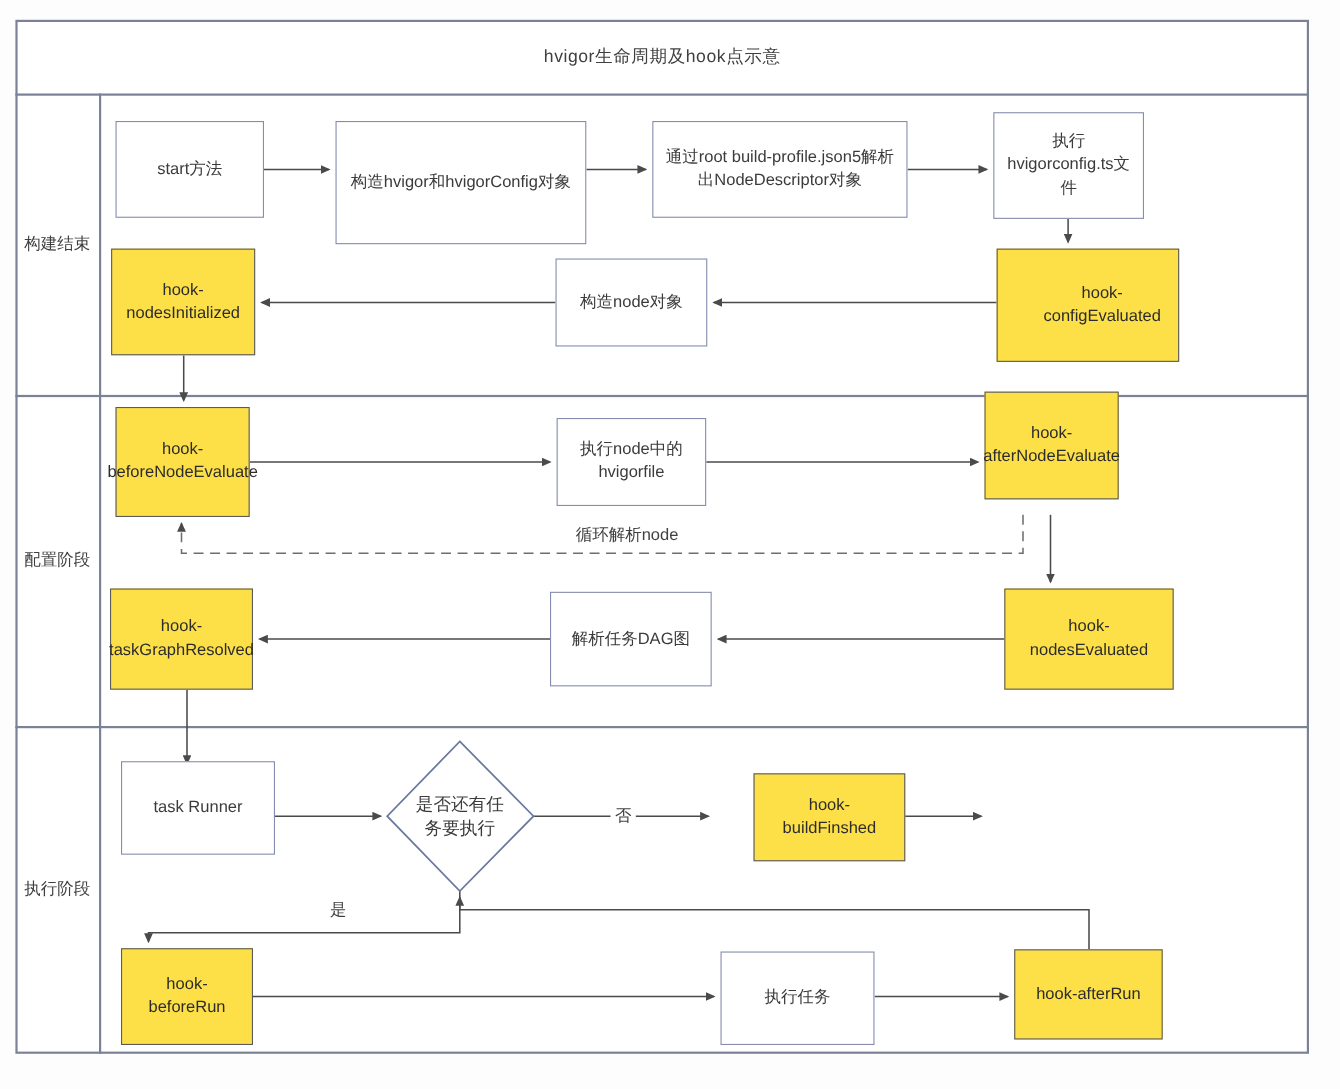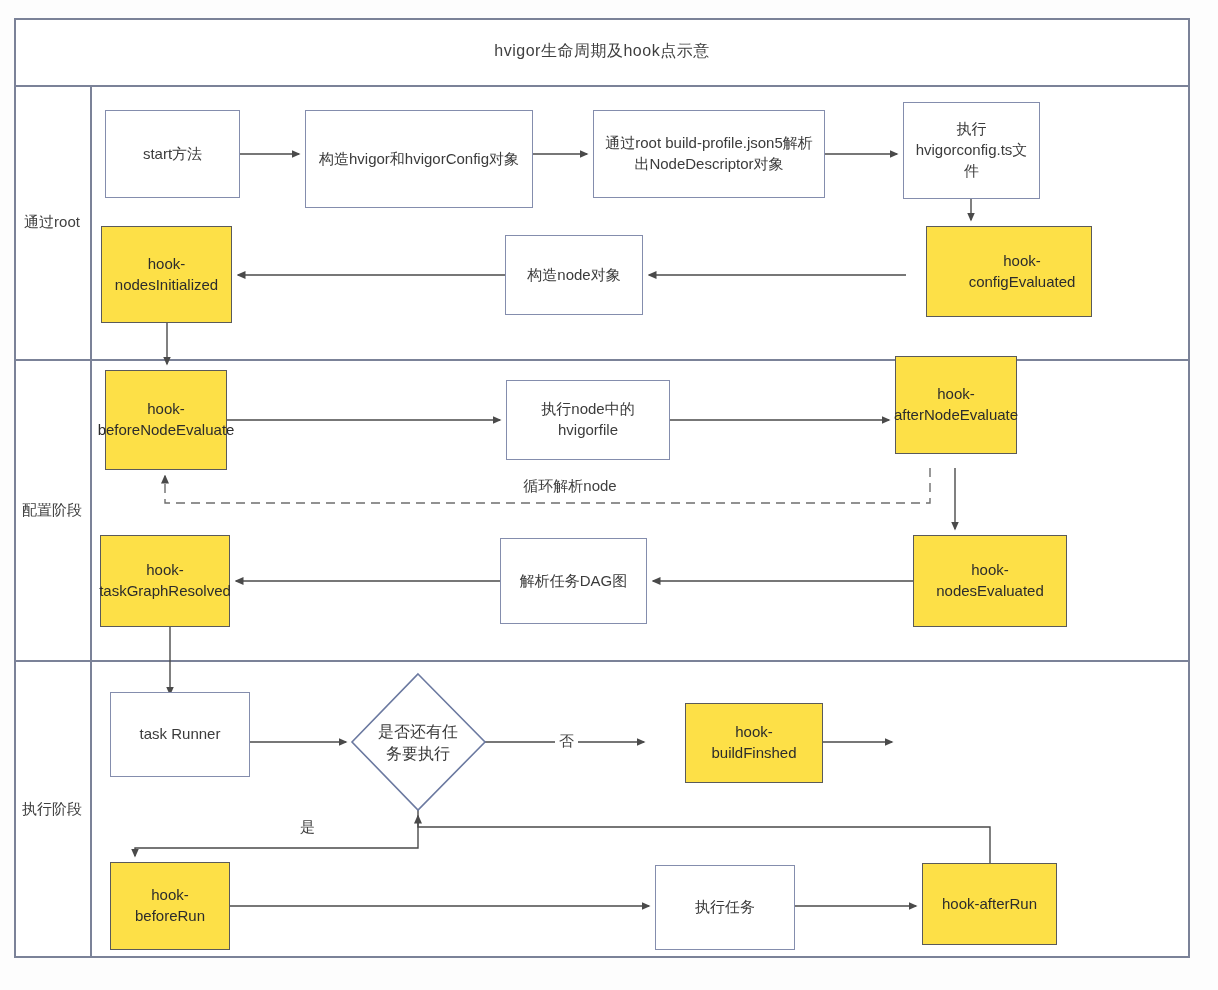--- a/index.html
+++ b/index.html
@@ -59,21 +59,21 @@
 
   <div class="frame"></div>
 
   <div class="gridline" style="left:14px;top:85px;width:1176px;height:1.5px;"></div>
   <div class="gridline" style="left:90px;top:85px;width:1.5px;height:873px;"></div>
   <div class="gridline" style="left:14px;top:359px;width:1176px;height:1.5px;"></div>
   <div class="gridline" style="left:14px;top:660px;width:1176px;height:1.5px;"></div>
 
   <div class="title">hvigor生命周期及hook点示意</div>
 
-  <div class="stage-label" style="top:85px;height:274px;">通过root</div>
+  <div class="stage-label" style="top:85px;height:274px;">构建结束</div>
   <div class="stage-label" style="top:360px;height:300px;">配置阶段</div>
   <div class="stage-label" style="top:661px;height:297px;">执行阶段</div>
 
   <svg class="wires" width="1218" height="990">
     <defs>
       <marker id="arr" markerWidth="9" markerHeight="8" refX="7.5" refY="4" orient="auto" markerUnits="userSpaceOnUse">
         <path d="M0,0 L9,4 L0,8 z" fill="#4a4a4a"></path>
       </marker>
     </defs>
     <g stroke="#4a4a4a" stroke-width="1.4" fill="none">
@@ -96,29 +96,29 @@
       <path d="M788,742 H892" marker-end="url(#arr)"></path>
       <path d="M418,810 V848 H135 V856" marker-end="url(#arr)"></path>
       <path d="M230,906 H649" marker-end="url(#arr)"></path>
       <path d="M795,906 H916" marker-end="url(#arr)"></path>
       <path d="M990,863 V827 H418 V816" marker-end="url(#arr)"></path>
     </g>
     <polygon points="418,674 485,742 418,810 352,742" fill="#ffffff" stroke="#6b79a0" stroke-width="1.6"></polygon>
   </svg>
 
   <div class="node" style="left:105px;top:110px;width:135px;height:88px;">start方法</div>
-  <div class="node" style="left:305px;top:110px;width:228px;height:98px;">构造hvigor和hvigorConfig对象</div>
+  <div class="node" style="left:305px;top:110px;width:228px;height:112px;">构造hvigor和hvigorConfig对象</div>
   <div class="node" style="left:593px;top:110px;width:232px;height:88px;">通过root build-profile.json5解析出NodeDescriptor对象</div>
   <div class="node" style="left:903px;top:102px;width:137px;height:97px;">执行hvigorconfig.ts文件</div>
-  <div class="node hook" style="left:926px;top:226px;width:166px;height:91px;padding-left:36px;">hook-configEvaluated</div>
+  <div class="node hook" style="left:906px;top:226px;width:166px;height:103px;padding-left:36px;">hook-configEvaluated</div>
   <div class="node" style="left:505px;top:235px;width:138px;height:80px;">构造node对象</div>
   <div class="node hook" style="left:101px;top:226px;width:131px;height:97px;">hook-nodesInitialized</div>
 
   <div class="node hook" style="left:105px;top:370px;width:122px;height:100px;">hook-beforeNodeEvaluate</div>
-  <div class="node" style="left:506px;top:380px;width:164px;height:80px;">执行node中的hvigorfile</div>
+  <div class="node" style="left:506px;top:380px;width:136px;height:80px;">执行node中的hvigorfile</div>
   <div class="node hook" style="left:895px;top:356px;width:122px;height:98px;">hook-afterNodeEvaluate</div>
   <div class="edge-label" style="left:500px;top:477px;width:140px;">循环解析node</div>
   <div class="node hook" style="left:913px;top:535px;width:154px;height:92px;">hook-nodesEvaluated</div>
   <div class="node" style="left:500px;top:538px;width:147px;height:86px;">解析任务DAG图</div>
   <div class="node hook" style="left:100px;top:535px;width:130px;height:92px;">hook-taskGraphResolved</div>
 
   <div class="node" style="left:110px;top:692px;width:140px;height:85px;">task Runner</div>
   <div class="diamond-text">是否还有任务要执行</div>
   <div class="edge-label on-line" style="left:555px;top:732px;">否</div>
   <div class="node hook" style="left:685px;top:703px;width:138px;height:80px;">hook-buildFinshed</div>

